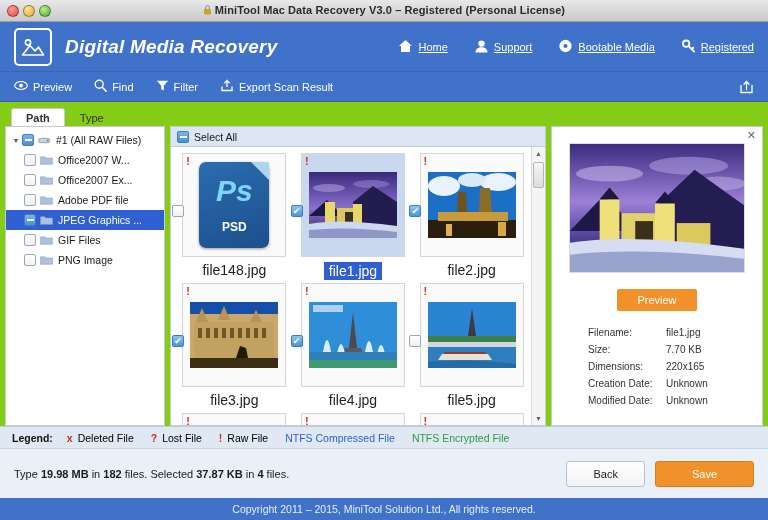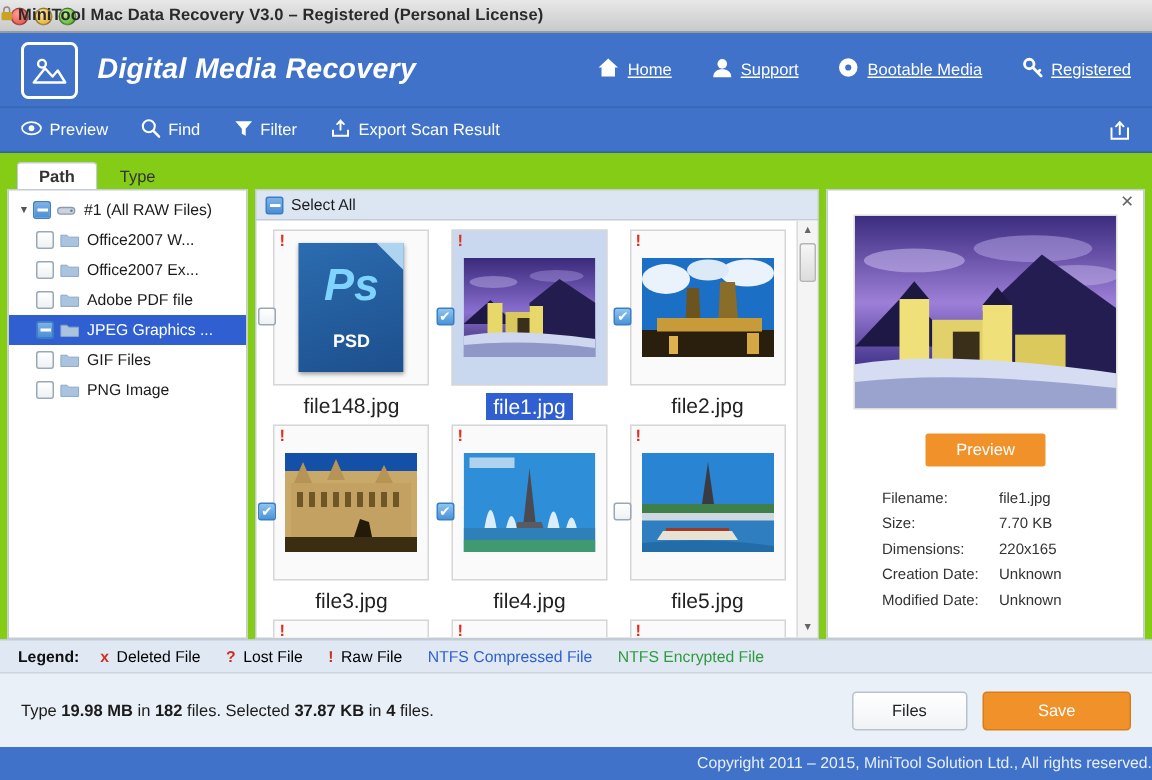--- a/index.html
+++ b/index.html
@@ -24,21 +24,21 @@
     display: flex; align-items: center;
     position: relative;
     flex: none;
   }
   .lights { display: flex; gap: 4px; padding-left: 7px; }
   .light { width: 12px; height: 12px; border-radius: 50%; border: 1px solid rgba(0,0,0,.35); }
   .light.r { background: radial-gradient(circle at 35% 30%, #ff9a92, #e24b40); }
   .light.y { background: radial-gradient(circle at 35% 30%, #ffe49a, #e0a827); }
   .light.g { background: radial-gradient(circle at 35% 30%, #bdf08e, #4ea82c); }
   .title-text {
-    position: absolute; left: 0; right: 0; 
+    position: absolute; left: 0; right: 0; text-align: center;
     font-size: 11px; color: #2a2a2a; font-weight: bold;
     letter-spacing: .1px;
     pointer-events: none;
   }
   .lock-ico { display: inline-block; vertical-align: -1px; margin-right: 3px; }
 
   
   .header {
     height: 50px; background: #3f72c8;
     display: flex; align-items: center; padding: 4px 14px;
@@ -229,30 +229,30 @@
     font-size: 11px; padding: 6px 26px; cursor: pointer;
     border-radius: 3px; border: 1px solid #b9c2cc;
     background: linear-gradient(#ffffff, #f1f3f6); color: #222;
   }
   .btn.primary {
     background: #f0912a; border-color: #d97d1b; color: #fff;
     padding: 6px 36px;
   }
   .footer {
     height: 22px; background: #3f72c8; display: flex;
-    align-items: center; justify-content: flex-end; flex: none;
+    align-items: center; justify-content: center; flex: none;
   }
   .footer span { color: #e8eefb; font-size: 10.5px; }
 
   
   .art { position: absolute; inset: 0; }
   .psd {
     width: 70px; height: 86px;
     background: linear-gradient(160deg,#2b6cb0 0%, #1d4f8c 100%);
-    border-radius: 0; position: relative;
+    border-radius: 7px; position: relative;
     display: flex; flex-direction: column; align-items: center;
     justify-content: center; box-shadow: 0 1px 3px rgba(0,0,0,.4);
   }
   .psd::before {
     content: ""; position: absolute; top: 0; right: 0;
     border-width: 0 18px 18px 0; border-style: solid;
     border-color: transparent #aed4f0 transparent transparent;
   }
   .psd .ps { color: #7fd3ff; font-size: 30px; font-weight: bold; font-style: italic; line-height: 1; }
   .psd .ext { color: #fff; font-size: 12px; font-weight: bold; margin-top: 14px; }
@@ -728,21 +728,21 @@
       <span style="color:#2f5fd0">NTFS Compressed File</span>
     </div>
     <div class="lg">
       <span style="color:#2f9a3e">NTFS Encrypted File</span>
     </div>
   </div>
 
   <div class="statusbar">
     <div class="status-text"><span>Type </span><b>19.98 MB</b><span> in </span><b>182</b><span> files.  Selected </span><b>37.87 KB</b><span> in </span><b>4</b><span> files.</span></div>
     <div class="btns">
-      <button class="btn">Files</button>
+      <button class="btn">Back</button>
       <button class="btn primary">Save</button>
     </div>
   </div>
 
   <div class="footer">
     <span>Copyright 2011 – 2015, MiniTool Solution Ltd., All rights reserved.</span>
   </div>
 </div>
 
 </body></html>

